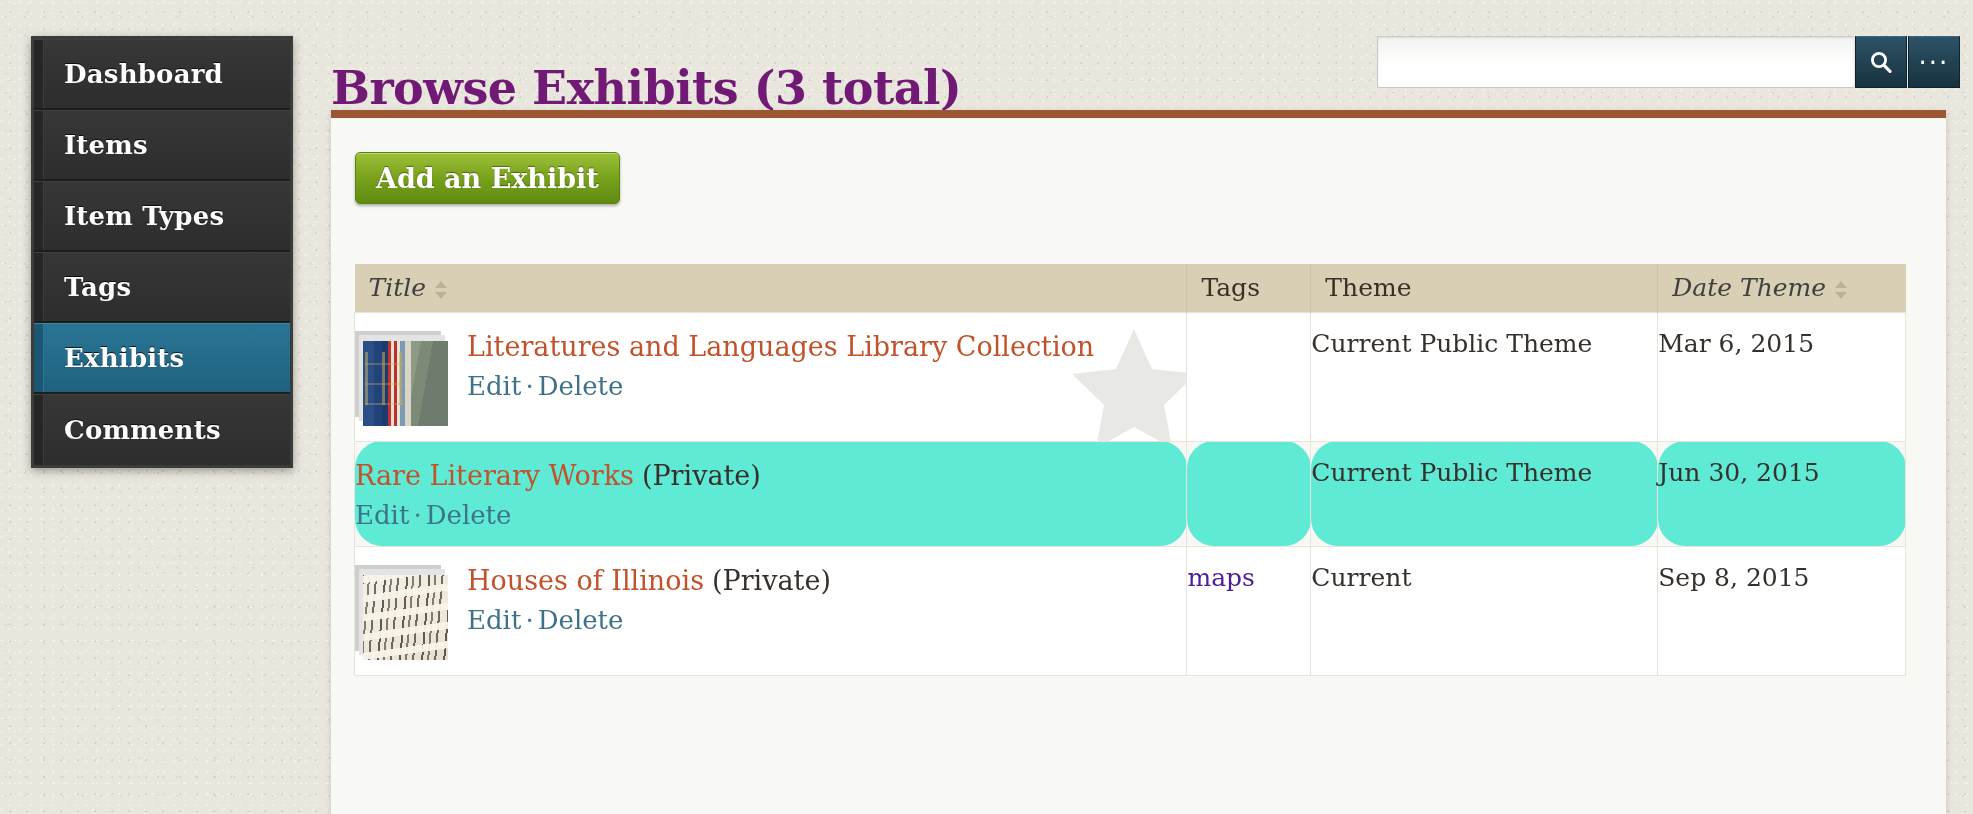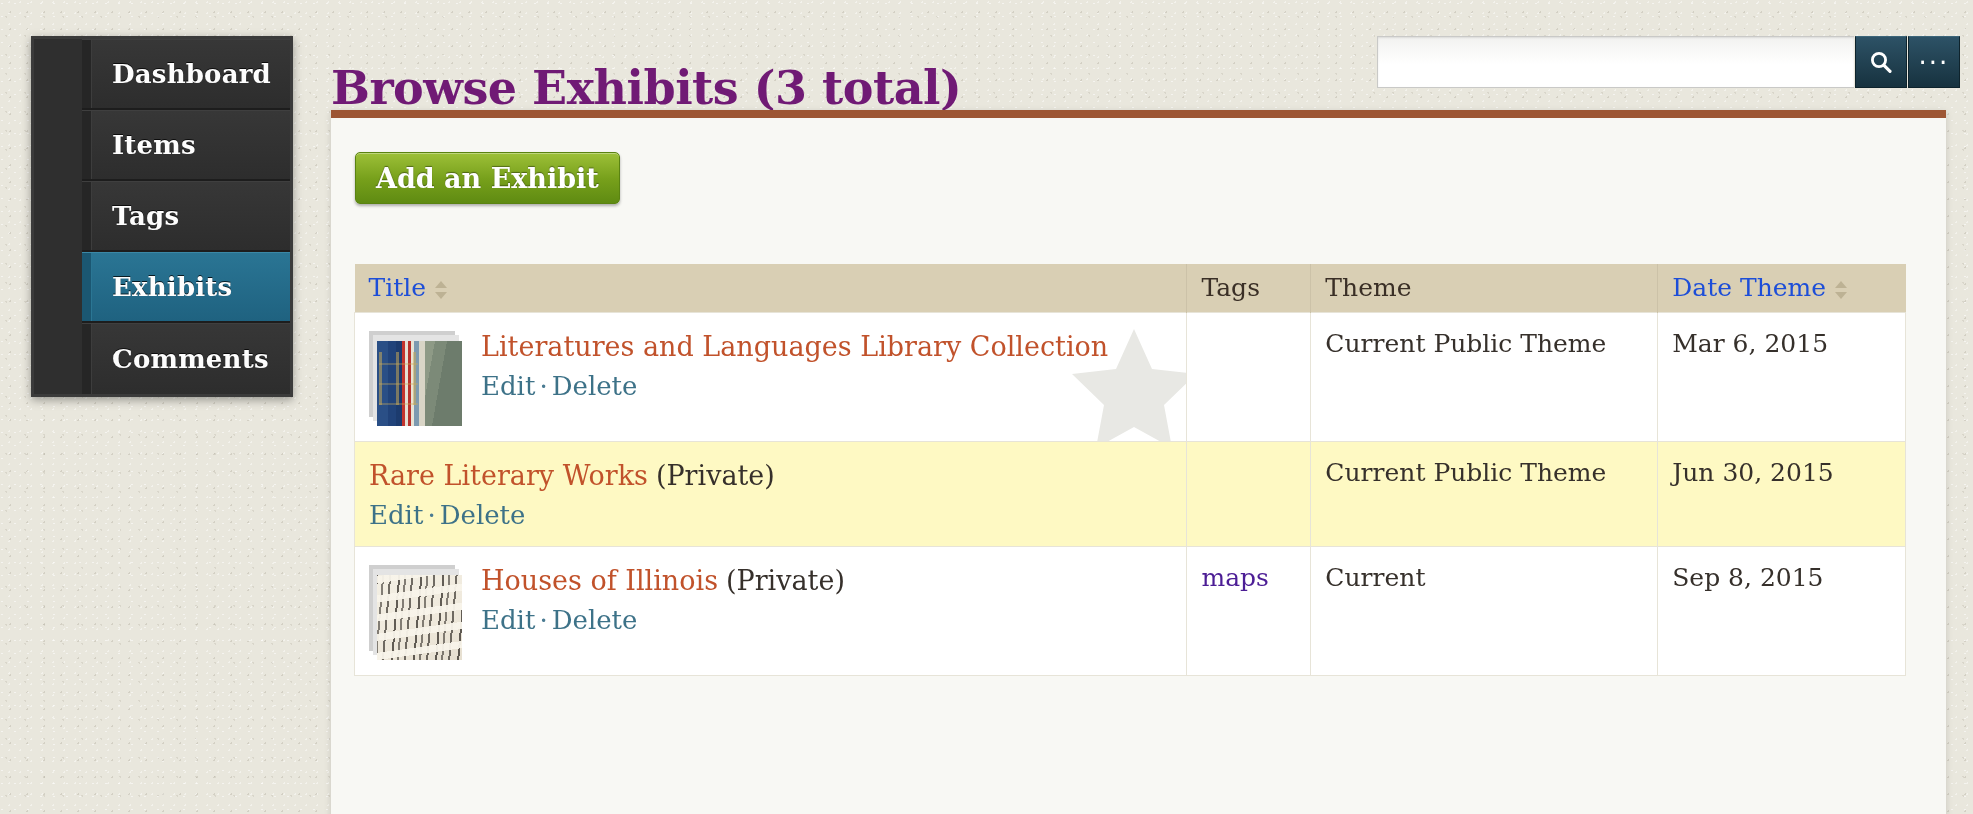--- a/index.html
+++ b/index.html
@@ -37,21 +37,20 @@
     height: 71px;
     display: flex;
     align-items: center;
     padding-left: 30px;
     box-sizing: border-box;
     background: #323232;
     background-image: linear-gradient(180deg, #373737 0%, #2d2d2d 100%);
     border-bottom: 2px solid #1d1d1d;
     border-top: 1px solid #3f3f3f;
     cursor: pointer;
-    margin-left: 48px;
   }
   .nav-item:last-child { border-bottom: none; }
   .nav-item::before {
     content: "";
     position: absolute;
     left: 0; top: 0; bottom: 0;
     width: 9px;
     background: #262626;
     border-right: 1px solid #3d3d3d;
   }
@@ -183,44 +182,45 @@
     font-size: 25px;
     font-weight: normal;
     color: #3a2f26;
     border-right: 1px solid #ccc2a8;
     box-sizing: border-box;
     white-space: nowrap;
     vertical-align: middle;
   }
   #exhibits-table thead th:last-child { border-right: none; }
   th.sortable .th-link {
-    color: #1d4ed8;
+    color: #404040;
     cursor: pointer;
+    font-style: italic;
   }
   .sort-glyph {
     display: inline-block;
     width: 16px;
     margin-left: 7px;
     vertical-align: middle;
     line-height: 0;
   }
   .sort-glyph svg { display:block; }
 
   #exhibits-table tbody td {
     border: 1px solid #e7e4d8;
     border-top: none;
-    padding: 16px 14px;
+    padding: 16px 0;
     font-size: 25px;
     color: #36302b;
     vertical-align: top;
     box-sizing: border-box;
     background: #ffffff;
     position: relative;
   }
-  #exhibits-table tbody tr.odd td { background: #fef9c3; }
+  #exhibits-table tbody tr.odd td { background: #5eead4; border-radius: 27px; }
   #exhibits-table tbody tr:first-child td { border-top: 1px solid #e7e4d8; }
 
   td.title-cell { overflow: hidden; }
   .title-inner {
     display: flex;
     align-items: flex-start;
     gap: 18px;
   }
   .exhibit-thumb {
     width: 94px;
@@ -332,20 +332,23 @@
 </style>
 </head>
 <body>
 
 <nav id="admin-nav">
   <div class="nav-item">
     <span class="nav-label">Dashboard</span>
   </div>
   <div class="nav-item">
     <span class="nav-label">Items</span>
+  </div>
+  <div class="nav-item">
+    <span class="nav-label">Item Types</span>
   </div>
   <div class="nav-item">
     <span class="nav-label">Tags</span>
   </div>
   <div class="nav-item current">
     <span class="nav-label">Exhibits</span>
   </div>
   <div class="nav-item">
     <span class="nav-label">Comments</span>
   </div>

